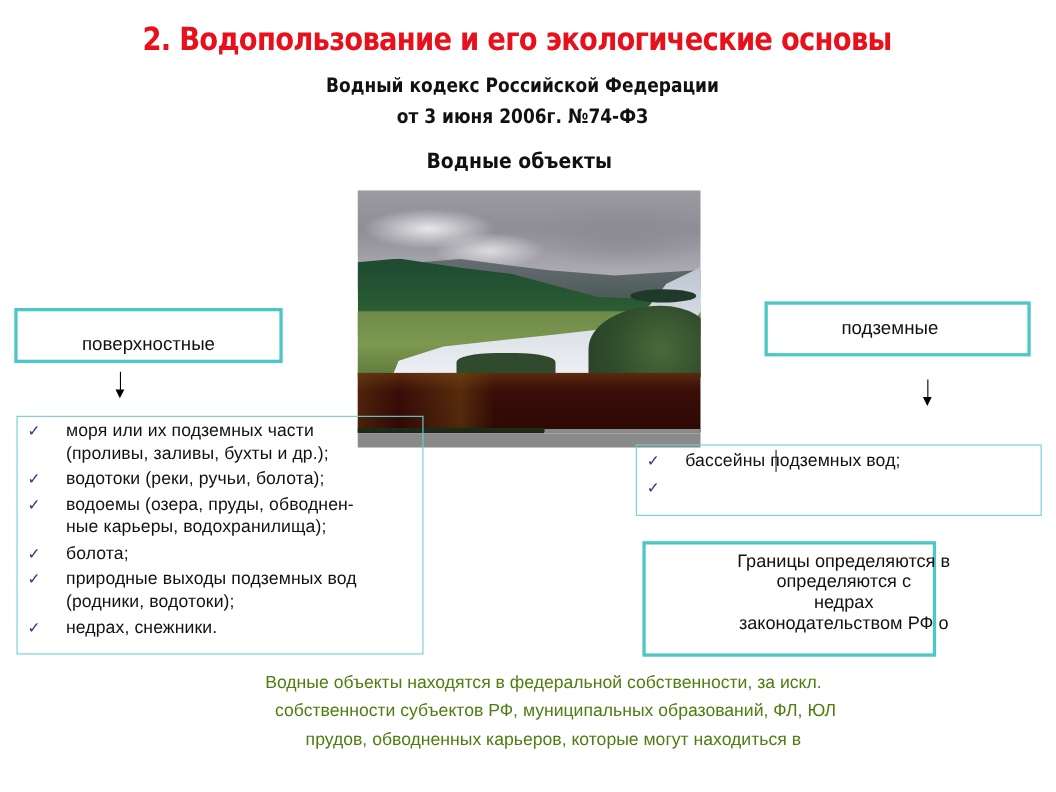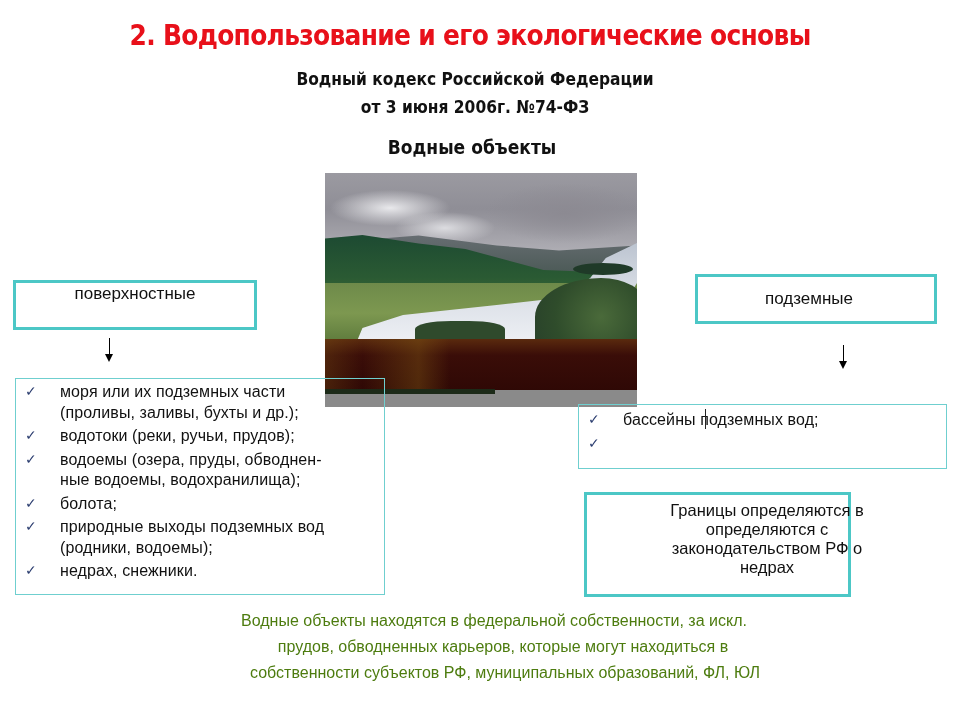--- a/index.html
+++ b/index.html
@@ -131,33 +131,33 @@
   <div class="island"></div>
   <div class="trees-right"></div>
   <div class="trees-bottom"></div>
   <div class="glitch-band"></div>
   <div class="glitch-green"></div>
   <div class="gray-strip-top"></div>
   <div class="gray-strip"></div>
 </div>
 
 <div class="abs box-thick" style="left:13px; top:280px; width:244px; height:50px;">
-  <div class="box-label" style="padding-top:1px;">поверхностные</div>
+  <div class="box-label" style="padding-top:20px;">поверхностные</div>
 </div>
 
 <div class="abs arrow-line" style="left:109px; top:338px; height:17px;"></div>
 <div class="abs arrow-head" style="left:105px; top:354px;"></div>
 
 <div class="abs box-thin" style="left:15px; top:378px; width:370px; height:217px;"></div>
 <ul class="abs list" style="left:15px; top:382px; width:370px;">
   <li><span class="check">✓</span><span>моря или их подземных части</span><br><span>(проливы, заливы, бухты и др.);</span></li>
-  <li style="margin-top:3px;"><span class="check">✓</span><span>водотоки (реки, ручьи, прудов);</span></li>
-  <li style="margin-top:3px;"><span class="check">✓</span><span>водоемы (озера, пруды, обводнен-</span><br><span>ные водоемы, водохранилища);</span></li>
+  <li style="margin-top:3px;"><span class="check">✓</span><span>водотоки (реки, ручьи, болота);</span></li>
+  <li style="margin-top:3px;"><span class="check">✓</span><span>водоемы (озера, пруды, обводнен-</span><br><span>ные карьеры, водохранилища);</span></li>
   <li style="margin-top:3px;"><span class="check">✓</span><span>болота;</span></li>
-  <li style="margin-top:3px;"><span class="check">✓</span><span>природные выходы подземных вод</span><br><span>(родники, водоемы);</span></li>
+  <li style="margin-top:3px;"><span class="check">✓</span><span>природные выходы подземных вод</span><br><span>(родники, водотоки);</span></li>
   <li style="margin-top:3px;"><span class="check">✓</span><span>недрах, снежники.</span></li>
 </ul>
 
 <div class="abs box-thick" style="left:695px; top:274px; width:242px; height:50px;">
   <div class="box-label" style="padding-top:12px; padding-right:14px;">подземные</div>
 </div>
 
 <div class="abs arrow-line" style="left:843px; top:345px; height:17px;"></div>
 <div class="abs arrow-head" style="left:839px; top:361px;"></div>
 
@@ -165,22 +165,22 @@
 <ul class="abs list" style="left:578px; top:410px; width:369px;">
   <li><span class="check">✓</span><span>бассейны подземных вод;</span></li>
   <li style="margin-top:3px;"><span class="check">✓</span></li>
 </ul>
 <div class="abs" style="left:705px; top:409px; width:1px; height:20px; background:#222;"></div>
 
 <div class="abs box-thick" style="left:584px; top:492px; width:267px; height:105px;">
   <div style="position:absolute; left:50px; top:6px; width:260px; text-align:center; font-size:16.5px; line-height:19px; color:#111;">
     <div>Границы определяются в</div>
     <div>определяются с</div>
+    <div>недрах</div>
     <div>законодательством РФ о</div>
-    <div>недрах</div>
   </div>
 </div>
 
 <div class="abs footer-text">
   <span style="margin-left:-12px;">Водные объекты находятся в федеральной собственности, за искл.</span>
+  <span style="margin-left:10px;">собственности субъектов РФ, муниципальных образований, ФЛ, ЮЛ</span>
   <span style="margin-left:6px;">прудов, обводненных карьеров, которые могут находиться в</span>
-  <span style="margin-left:10px;">собственности субъектов РФ, муниципальных образований, ФЛ, ЮЛ</span>
 </div>
 
 </body></html>

